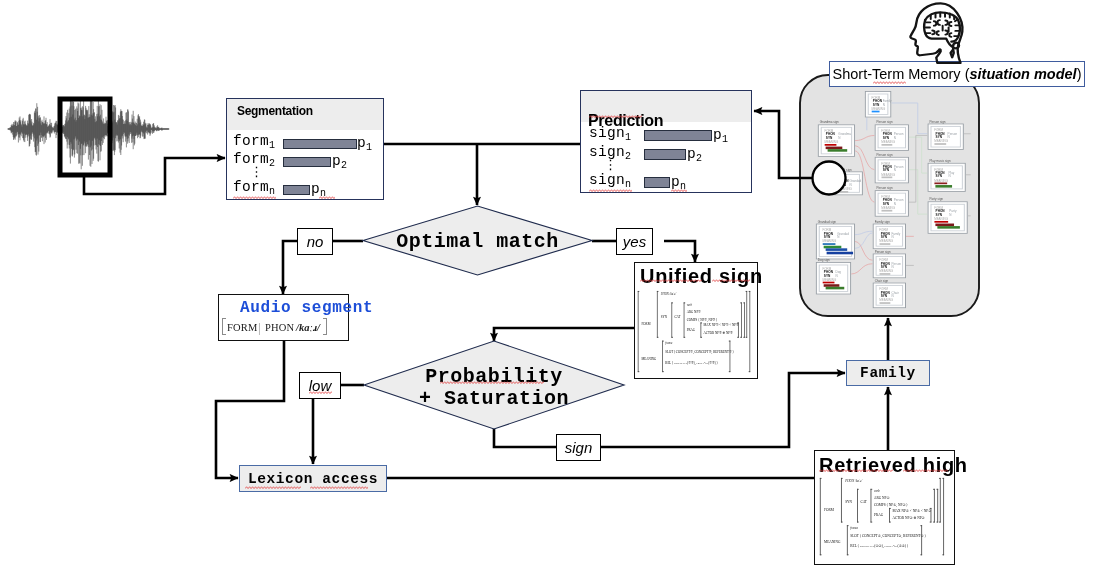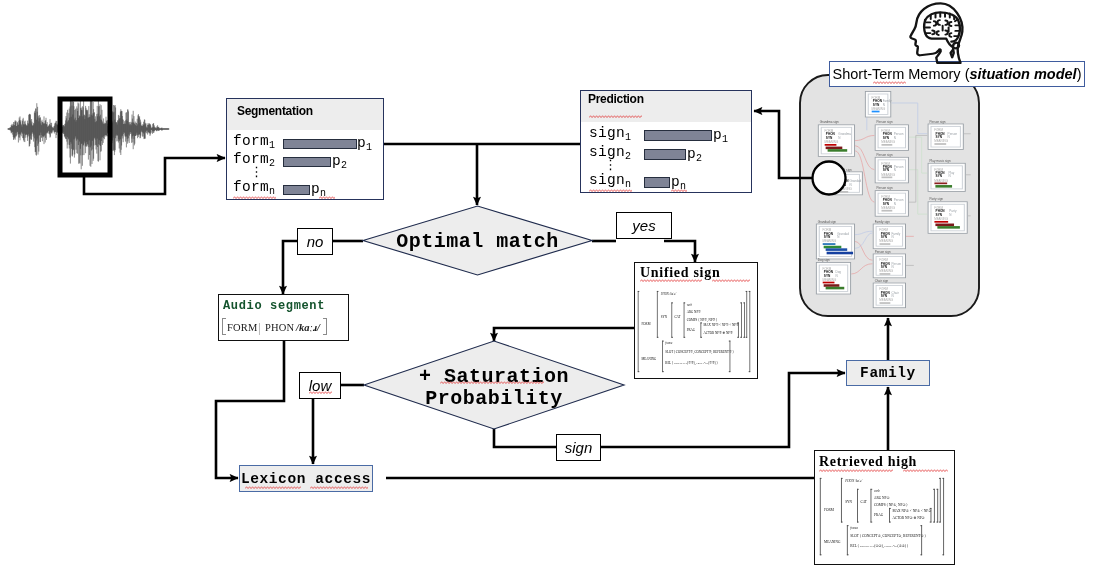--- a/index.html
+++ b/index.html
@@ -24,24 +24,24 @@
             font-style:italic;font-size:15px;color:#000;line-height:1;}
 
   
   .bluebox{position:absolute;box-sizing:border-box;border:1.3px solid #4A6BA5;background:#EDEDED;
            display:flex;align-items:center;justify-content:center;
            font-family:"Liberation Mono",monospace;font-weight:bold;font-size:14.5px;color:#000;
            letter-spacing:0.6px;}
 
   .blackbox{position:absolute;box-sizing:border-box;border:1.6px solid #111;background:#fff;}
 
-  .signttl{font-family:Liberation Serif, serif;font-weight:bold;font-size:14px;color:#000;
+  .signttl{font-family:Liberation Sans, sans-serif;font-weight:bold;font-size:20px;color:#000;
            letter-spacing:0.7px;white-space:nowrap;}
-  .audttl{font-family:"Liberation Mono",monospace;font-weight:bold;font-size:12px;color:#14532d;
-          letter-spacing:0.65px;white-space:nowrap;}
+  .audttl{font-family:"Liberation Mono",monospace;font-weight:bold;font-size:16px;color:#1d4ed8;
+          letter-spacing:0.65px;white-space:nowrap;margin-left:17px;}
   .diamttl{font-family:"Liberation Mono",monospace;font-weight:bold;font-size:20px;color:#000;
            text-align:center;line-height:22px;letter-spacing:0.5px;}
   .stmlabel{position:absolute;box-sizing:border-box;border:1.3px solid #3F5C9E;background:#fff;
             display:flex;align-items:center;justify-content:center;
             font-size:14.5px;color:#000;white-space:nowrap;}
   .stmlabel i{font-weight:bold;font-style:italic;}
 
   
   .avmwrap{position:absolute;width:150px;height:88px;transform-origin:0 0;}
   .avmwrap .br{position:absolute;width:2.4px;box-sizing:border-box;
@@ -149,21 +149,21 @@
 
 <div class="rowlab" style="left:233px;top:180px;">
   <span>form</span><sub>n</sub></div>
 <div class="bar" style="left:283px;top:185px;width:27px;height:10px;"></div>
 <div class="rowlab" style="left:311px;top:182px;">
   <span>p</span><sub>n</sub></div>
 
 <div class="hdrbox" style="left:580px;top:90px;width:172px;height:103px;">
   <div class="hdr" style="height:31px;"></div>
 </div>
-<div class="ttl" style="position:absolute;left:588px;top:92px;font-size:12px;">
+<div class="ttl" style="position:absolute;left:588px;top:112px;font-size:16px;">
   <span>Prediction</span>
 </div>
 <div class="rowlab" style="left:589px;top:126px;">
   <span>sign</span><sub>1</sub></div>
 <div class="bar" style="left:644px;top:130px;width:68px;height:11px;"></div>
 <div class="rowlab" style="left:713px;top:128px;">
   <span>p</span><sub>1</sub></div>
 
 <div class="rowlab" style="left:589px;top:145px;">
   <span>sign</span><sub>2</sub></div>
@@ -175,41 +175,41 @@
 
 <div class="rowlab" style="left:589px;top:173px;">
   <span>sign</span><sub>n</sub></div>
 <div class="bar" style="left:644px;top:177px;width:26px;height:11px;"></div>
 <div class="rowlab" style="left:671px;top:175px;">
   <span>p</span><sub>n</sub></div>
 
 <div class="diamttl" style="position:absolute;left:363px;top:231px;width:229px;text-align:center;">Optimal match</div>
 
 <div class="diamttl" style="position:absolute;left:364px;top:366px;width:260px;text-align:center;">
+  <div>Probability</div>
   <div>+ Saturation</div>
-  <div>Probability</div>
 </div>
 
 <div class="plainbox" style="left:297px;top:228px;width:36px;height:27px;">no</div>
-<div class="plainbox" style="left:616px;top:212px;width:56px;height:27px;">yes</div>
+<div class="plainbox" style="left:616px;top:228px;width:37px;height:27px;">yes</div>
 <div class="plainbox" style="left:299px;top:372px;width:42px;height:27px;">low</div>
 <div class="plainbox" style="left:556px;top:434px;width:45px;height:27px;">sign</div>
 
 <div class="blackbox" style="left:218px;top:294px;width:131px;height:47px;"></div>
 <div class="audttl" style="position:absolute;left:223px;top:299px;">Audio segment</div>
 <div class="avmsmall" style="left:222px;top:318px;">
   <span class="br2" style="left:0;top:0;height:17px;"></span>
   <span class="fs" style="left:5px;top:3.5px;">FORM</span>
   <span class="fsep" style="left:36px;top:2px;">|</span>
   <span class="fs" style="left:43px;top:3.5px;">PHON</span>
   <span class="fsi" style="left:74px;top:3.5px;">/kɑːɹ/</span>
   <span class="br2 c" style="left:101px;top:0;height:17px;"></span>
 </div>
 
-<div class="bluebox" style="left:239px;top:465px;width:134px;height:27px;">Lexicon access</div>
+<div class="bluebox" style="left:239px;top:465px;width:148px;height:27px;">Lexicon access</div>
 
 <div class="bluebox" style="left:846px;top:360px;width:84px;height:26px;">Family</div>
 
 <div class="blackbox" style="left:634px;top:262px;width:124px;height:117px;"></div>
 <div class="signttl" style="position:absolute;left:640px;top:265px;">Unified sign</div>
 
 <div class="blackbox" style="left:814px;top:450px;width:141px;height:115px;"></div>
 <div class="signttl" style="position:absolute;left:819px;top:454px;">Retrieved high</div>
 
 <div class="stmlabel" style="left:829px;top:61px;width:256px;height:26px;">

